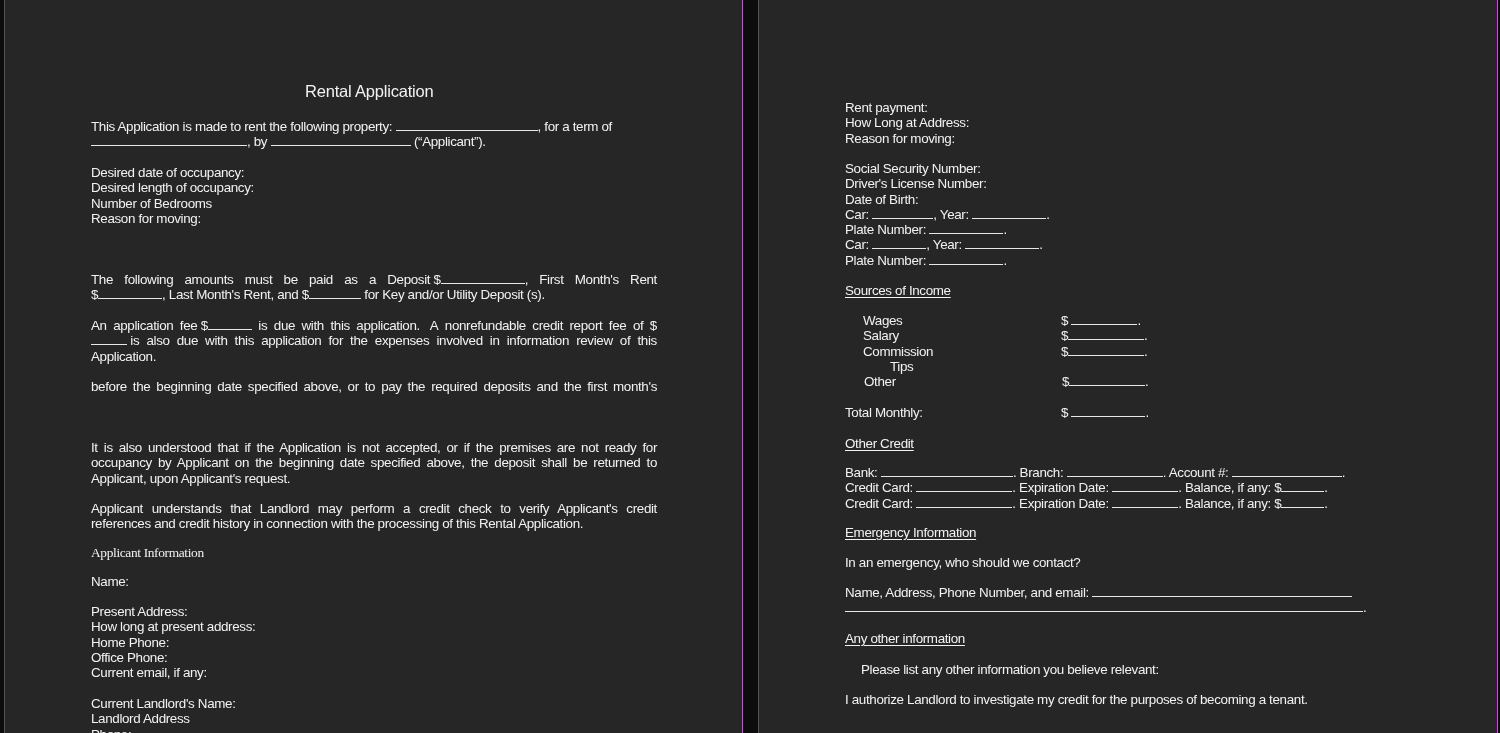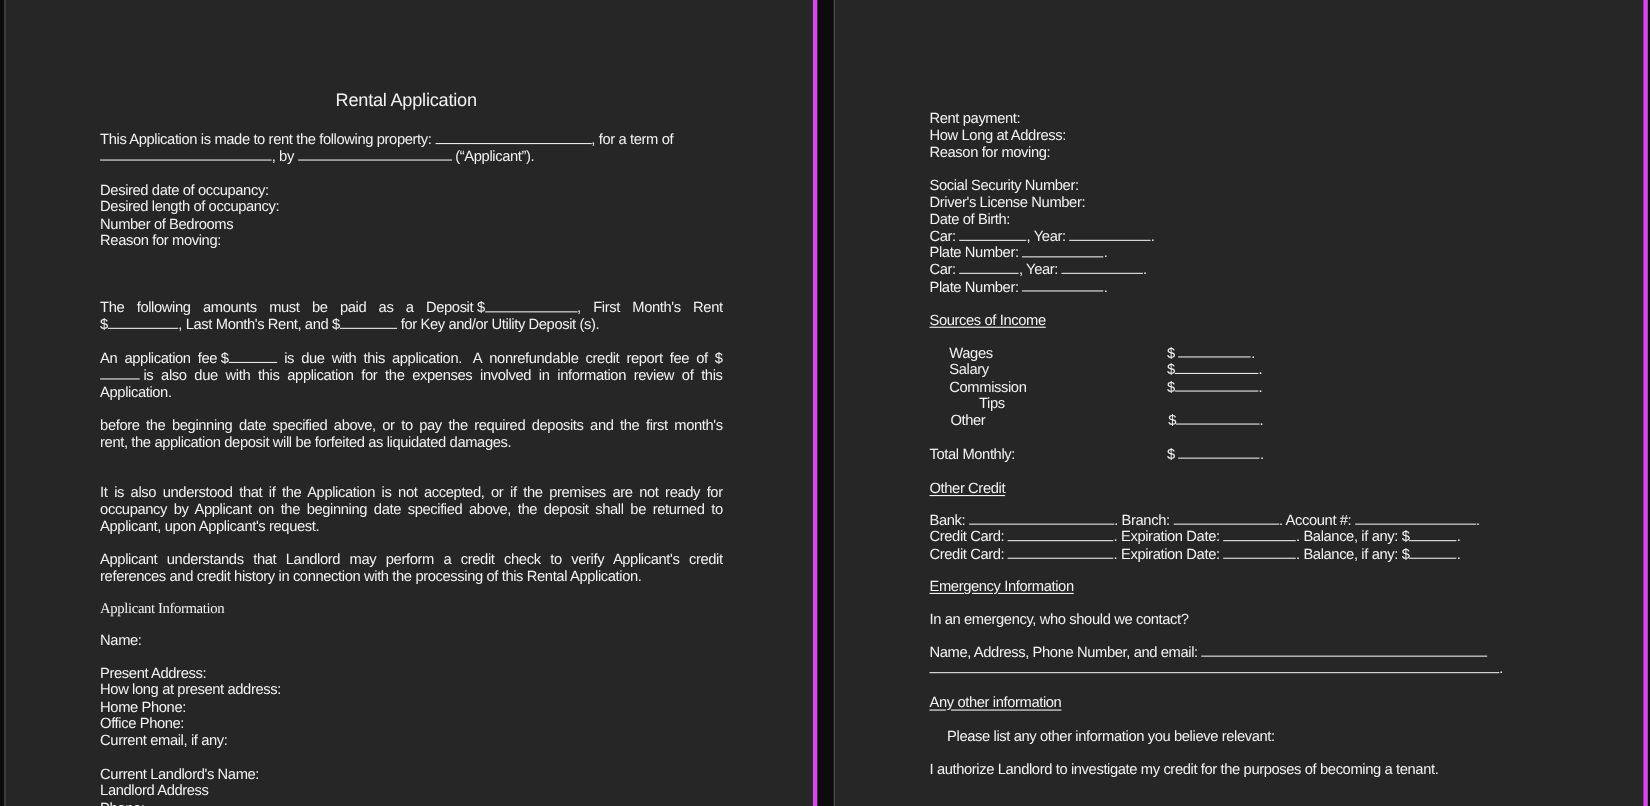--- a/index.html
+++ b/index.html
@@ -14,21 +14,21 @@
       position: relative;
       font-family: "Liberation Sans", sans-serif;
       color: #f2f2f2;
     }
     .page {
       position: absolute;
       top: 0;
       height: 733px;
       background: #262626;
       border-left: 1px solid #555;
-      border-right: 4px solid #d946ef;
+      border-right: 1px solid #d946ef;
       box-sizing: border-box;
       overflow: hidden;
     }
     #page-left { left: 4px; width: 739px; }
     #page-right { left: 758px; width: 740px; }
 
     .abs { position: absolute; white-space: nowrap; font-size: 13.4px; line-height: 15.3px; letter-spacing: -0.35px; }
     .title { font-size: 16.5px; letter-spacing: -0.2px; }
     .just { white-space: normal; text-align: justify; text-align-last: justify; width: 566px; }
     .blank { display: inline-block; border-bottom: 1px solid #e8e8e8; height: 11px; vertical-align: baseline; }
@@ -114,21 +114,20 @@
         <span>information</span>
         <span>review</span>
         <span>of</span>
         <span>this</span>
     </div>
     <div>Application.</div>
   </div>
 
   <div class="abs" style="left:86px; top:379px;">
     <div class="just">before the beginning date specified above, or to pay the required deposits and the first month's</div>
-    <div>rent, the application deposit will be forfeited as liquidated damages.</div>
   </div>
 
   <div class="abs" style="left:86px; top:440px;">
     <div class="just">It is also understood that if the Application is not accepted, or if the premises are not ready for</div>
     <div class="just">occupancy by Applicant on the beginning date specified above, the deposit shall be returned to</div>
     <div>Applicant, upon Applicant's request.</div>
   </div>
 
   <div class="abs" style="left:86px; top:501px;">
     <div class="just">Applicant understands that Landlord may perform a credit check to verify Applicant's credit</div>

